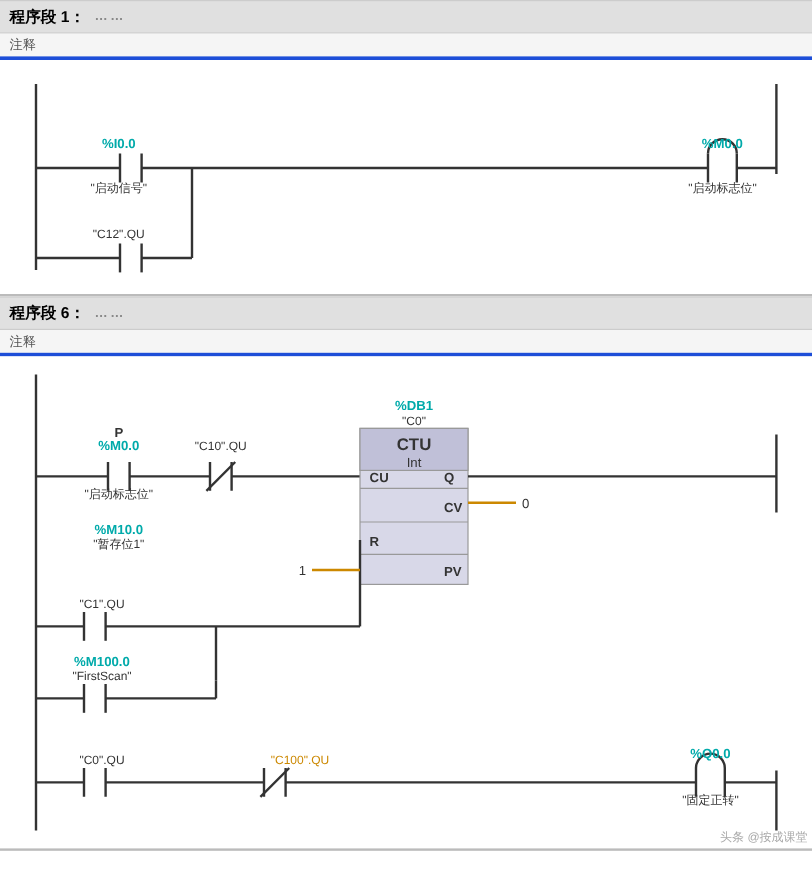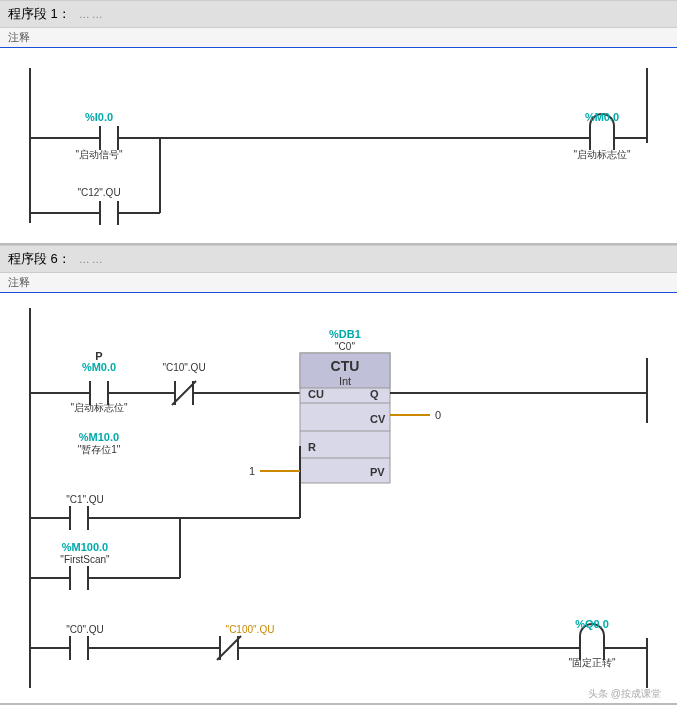--- a/index.html
+++ b/index.html
@@ -8,53 +8,53 @@
       font-size: 12px;
       background: #fff;
       width: 677px;
       min-height: 727px;
       overflow-x: hidden;
     }
 
     .segment-header {
       background: #e0e0e0;
       padding: 4px 8px;
-      font-weight: normal;
+      font-weight: bold;
       font-size: 13px;
       border-top: 1px solid #ccc;
       border-bottom: 1px solid #ccc;
       display: flex;
       align-items: center;
       gap: 8px;
     }
     .segment-header .dots {
       color: #888;
       font-size: 11px;
       letter-spacing: 2px;
     }
     .comment-line {
       background: #f5f5f5;
       padding: 2px 8px;
       font-size: 11px;
       color: #555;
-      border-bottom: 1px solid #1d4ed8;
+      border-bottom: 3px solid #1d4ed8;
     }
     .ladder-area {
       background: #fff;
       border-bottom: 2px solid #bbb;
       padding: 10px 0;
       position: relative;
       min-height: 160px;
     }
 
     
     .watermark {
       position: absolute;
       bottom: 2px;
-      right: 16px;
+      right: 4px;
       font-size: 10px;
       color: #aaa;
     }
 
     svg.ladder-svg {
       display: block;
     }
   </style>
 </head>
 <body>

